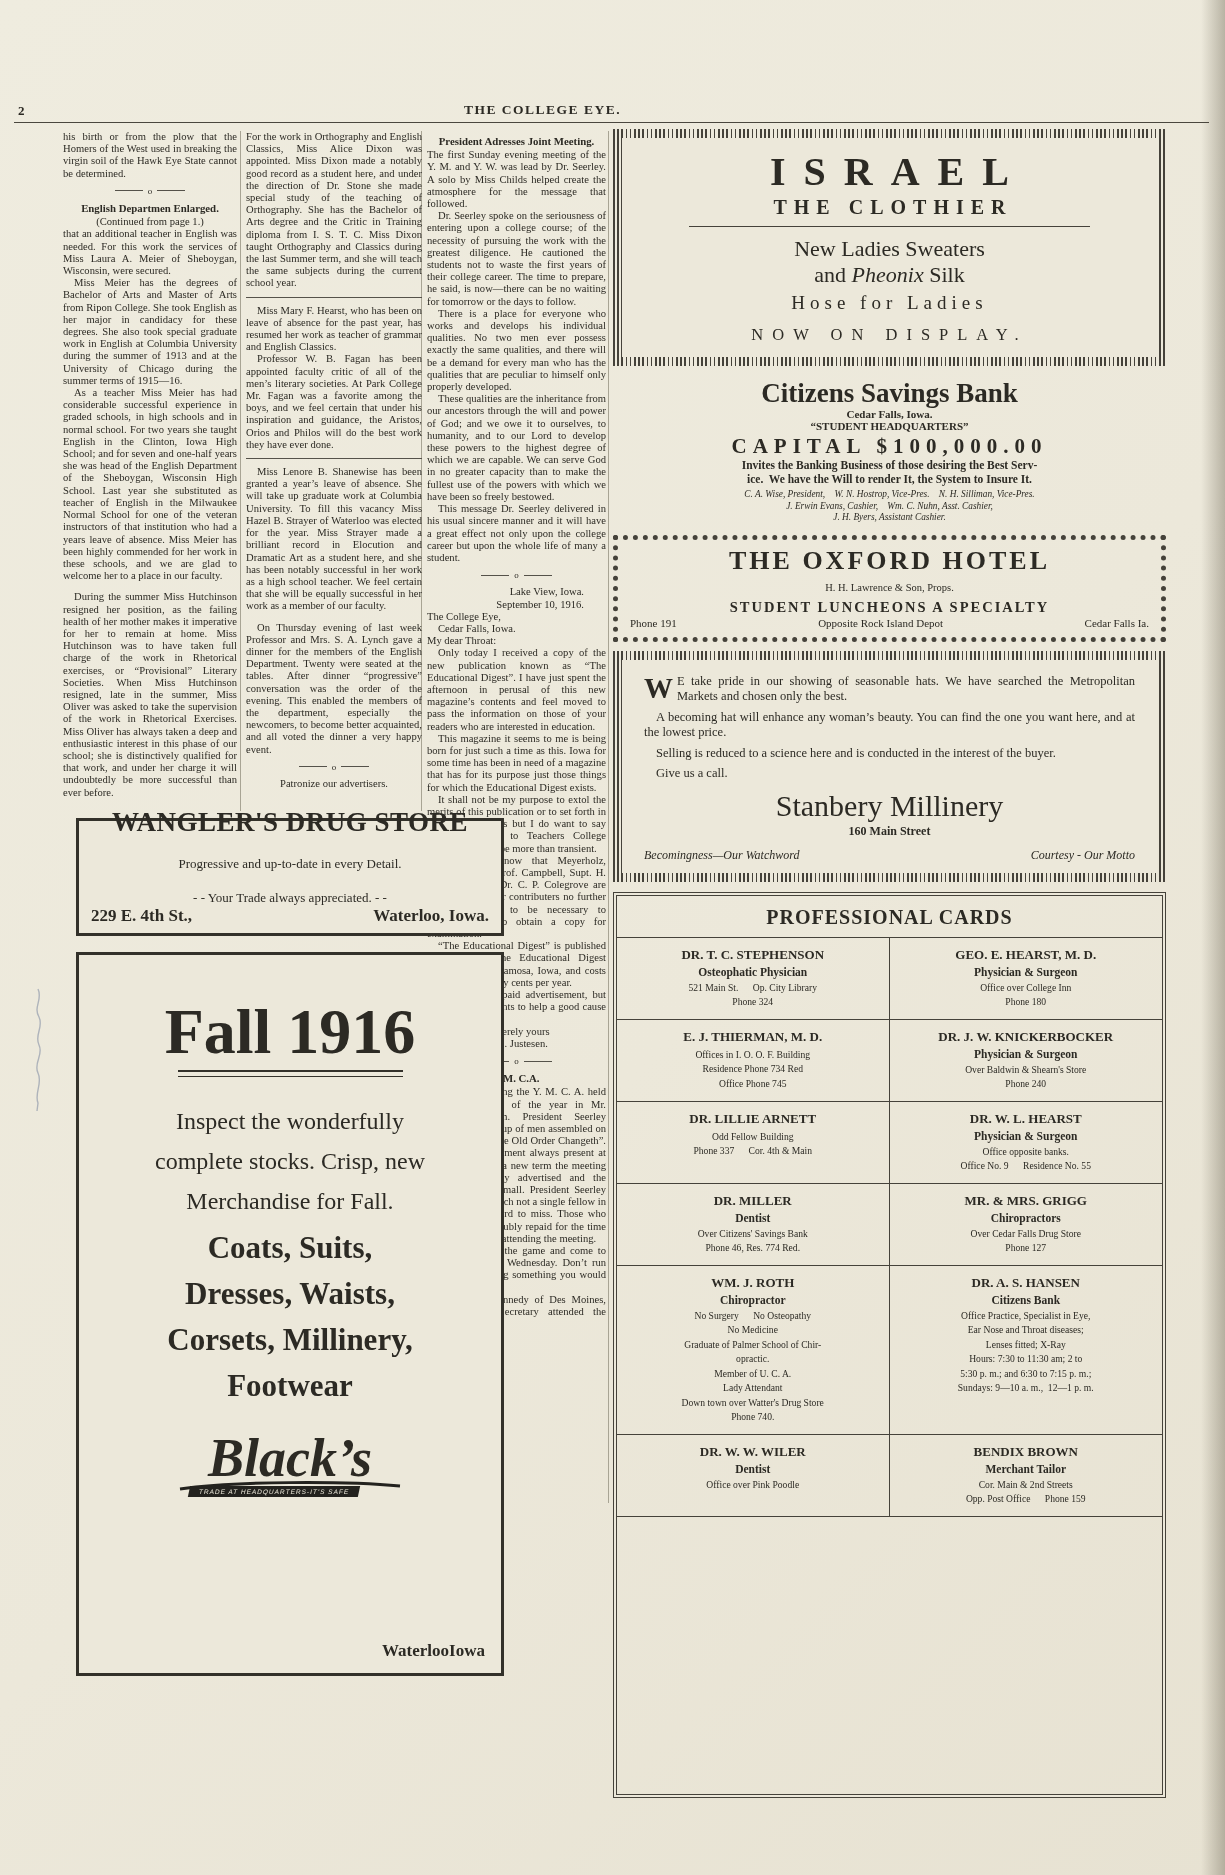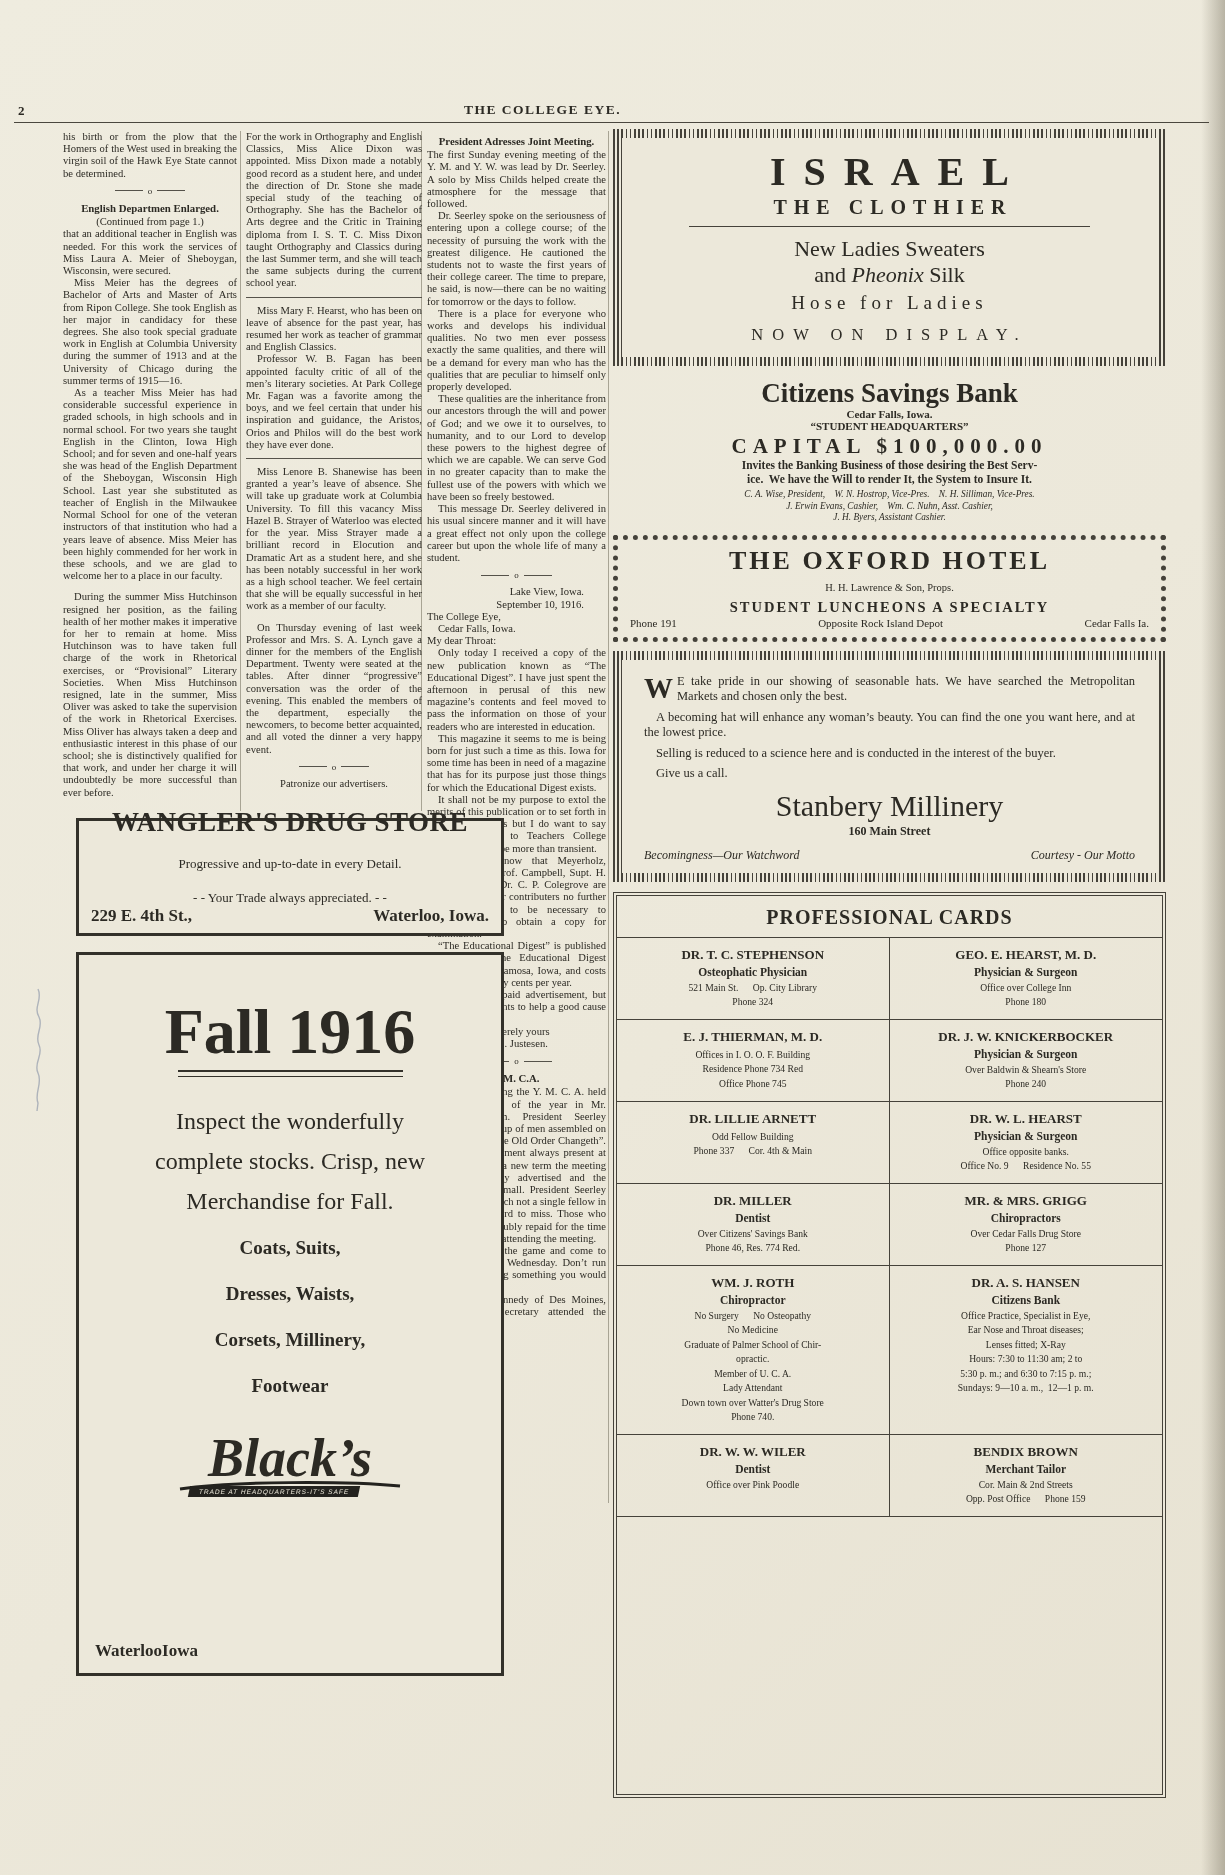--- a/index.html
+++ b/index.html
@@ -89,27 +89,27 @@
   .w-line{font-size:13px;text-align:center;margin-top:18px;}
   .w-bottom{display:flex;justify-content:space-between;padding:0 12px 7px;margin-top:auto;
     font-size:17px;font-weight:bold;}
   
   .fall{position:absolute;left:76px;top:952px;width:428px;height:724px;background:#ece8da;
     border:3px solid #33312a;z-index:5;display:flex;flex-direction:column;align-items:center;box-sizing:border-box;}
   .f-title{font-size:64px;font-weight:bold;margin-top:44px;line-height:66px;}
   .f-rule{width:225px;border-top:2px solid #33312a;border-bottom:1px solid #33312a;height:4px;margin-top:5px;}
   .f-body{font-size:24px;line-height:40px;text-align:center;margin-top:24px;}
   .f-body>div,.f-items>div{margin:0;}
-  .f-items{font-size:19px;font-weight:bold;line-height:46px;text-align:center;margin-top:4px;}
+  .f-items{font-size:31px;font-weight:bold;line-height:46px;text-align:center;margin-top:4px;}
   .f-logo-wrap{margin-top:22px;position:relative;text-align:center;}
   .f-logo{font-size:54px;font-weight:bold;font-style:italic;line-height:54px;}
   .f-swash{display:block;margin:-6px auto 0;}
   .f-ribbon{position:absolute;left:14px;bottom:-4px;background:#23221e;color:#ece8da;
     font-size:6.5px;letter-spacing:1px;padding:2px 10px;transform:skewX(-12deg);font-family:"Liberation Sans",sans-serif;}
-  .f-bottom{margin-top:auto;width:100%;display:flex;justify-content:flex-start;
+  .f-bottom{margin-top:auto;width:100%;display:flex;justify-content:flex-end;
     padding:0 16px 12px;font-size:17px;font-weight:bold;box-sizing:border-box;}
   .margin-note{position:absolute;left:30px;top:985px;opacity:.55;z-index:6;}
 </style>
 </head>
 <body>
 
 <div class="page">
   <span class="pagenum">2</span>
   <div class="masthead">THE COLLEGE EYE.</div>
   <div class="headrule"></div>

